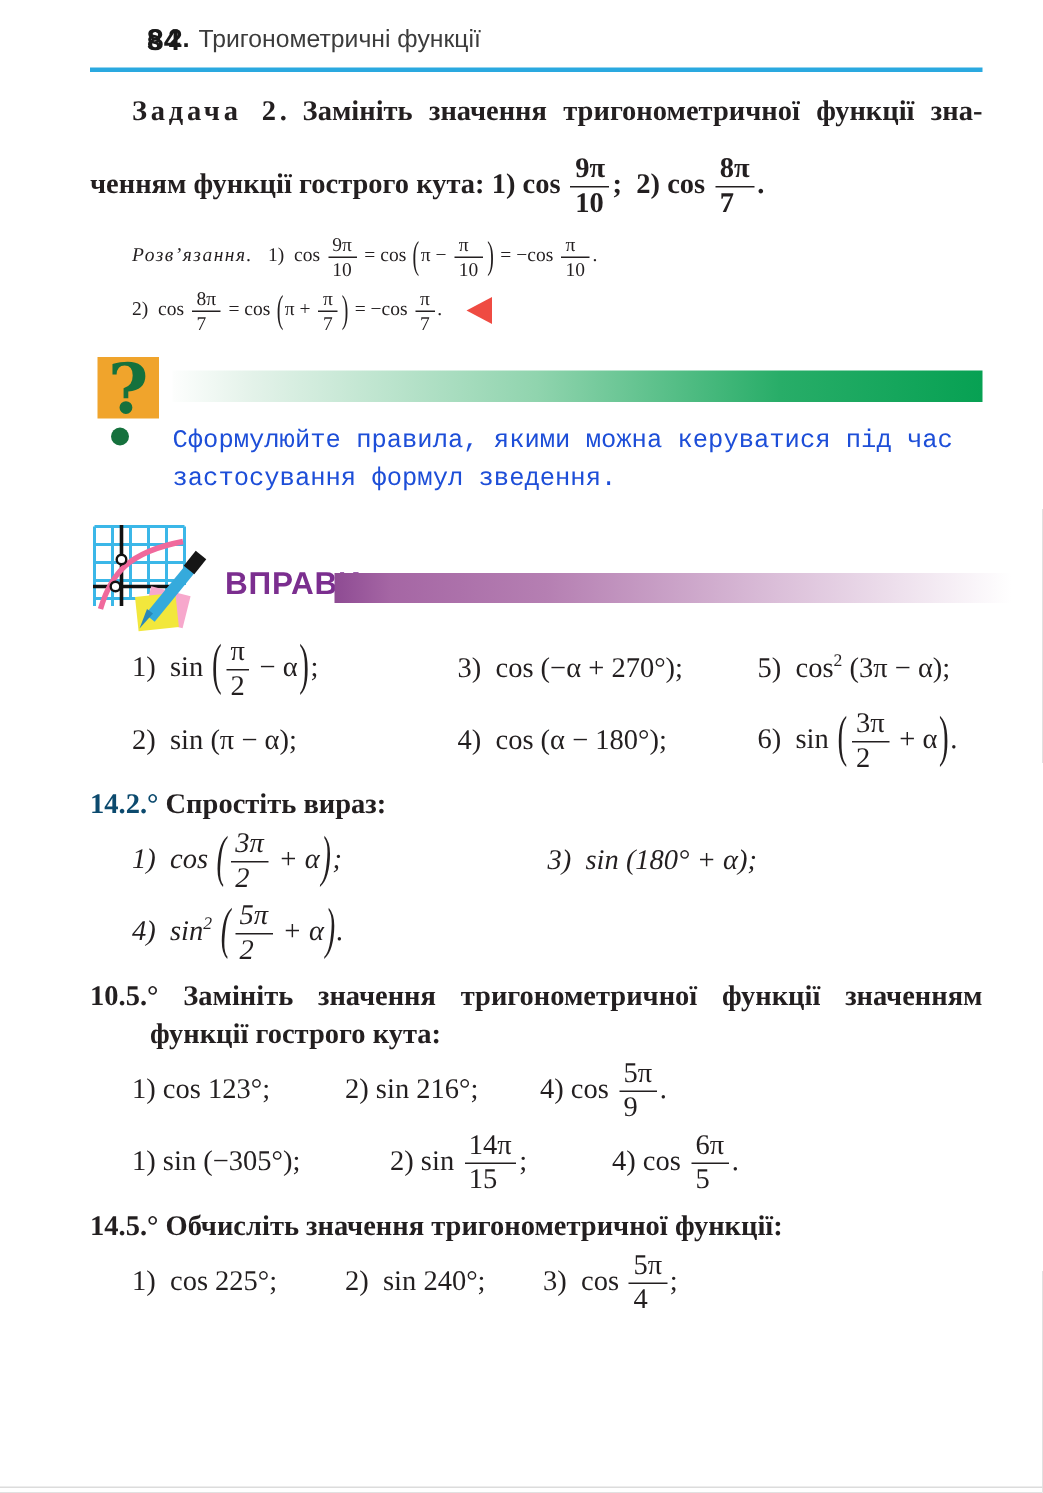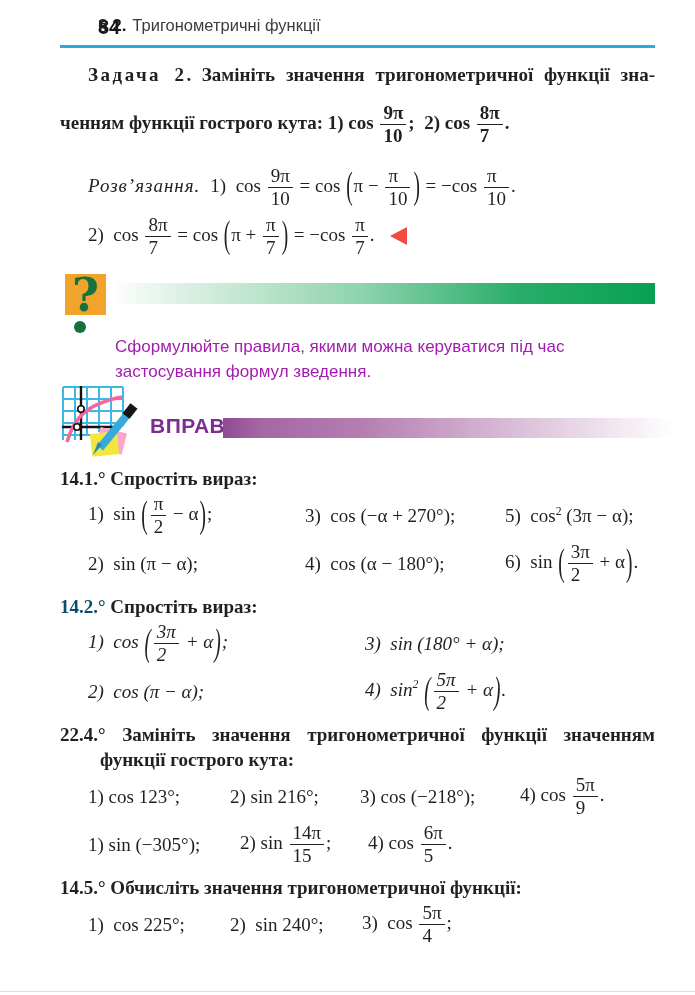--- a/index.html
+++ b/index.html
@@ -25,58 +25,58 @@
   .p { display:inline-block; transform:scaleY(1.95); transform-origin:50% 52%;
        font-weight:400; padding:0 1px; vertical-align:middle; font-size:1.02em; }
   sup { font-size:0.62em; vertical-align:super; line-height:0; }
 
   
   .problem { margin-top:14px; font-weight:bold; font-size:19px; }
   .prob-line1 { text-align:justify; text-align-last:justify; padding-left:28px; line-height:26px; }
   .prob-label { letter-spacing:2.5px; margin-right:8px; }
   .prob-line2 { margin-top:15px; line-height:24px; }
 
-  .solution { margin-top:20px; padding-left:28px; font-size:19px; }
+  .solution { margin-top:10px; padding-left:28px; font-size:13px; }
   .sol-line { margin-bottom:6px; line-height:24px; }
   .sol-label { font-style:italic; letter-spacing:1px; margin-right:10px; }
   .tri { display:inline-block; width:0; height:0; border-top:9px solid transparent;
          border-bottom:9px solid transparent; border-right:17px solid #ef4b42;
          margin-left:16px; vertical-align:middle; }
 
   
   .question { margin-top:16px; position:relative; height:96px; }
   .q-square { position:absolute; left:5px; top:0; width:41px; height:41px; background:#f0a42c;
               overflow:hidden; text-align:center; }
   .q-glyph { font-family:"DejaVu Serif", serif; font-weight:bold; font-size:46px;
              line-height:50px; color:#15713d; display:block; margin-top:-4px; }
   .q-dot { position:absolute; left:14px; top:47px; width:12px; height:12px; border-radius:50%;
            background:#15713d; }
   .q-bar { position:absolute; left:55px; top:9px; right:0; height:21px;
            background:linear-gradient(to right,#fdfefd 0%,#e3f2e9 10%,#90d4ae 45%,#28ad68 75%,#07a153 100%); }
-  .q-text { position:absolute; left:55px; top:60px; width:545px;
-            font-family:Liberation Sans, sans-serif; font-size:17px; line-height:25px; color:#a21caf; }
+  .q-text { position:absolute; left:55px; top:44px; width:545px;
+            font-family:Liberation Mono, monospace; font-size:17px; line-height:25px; color:#1d4ed8; }
 
   
   .banner { margin-top:14px; position:relative; height:74px; }
   .banner-label { position:absolute; left:90px; top:30px; font-family:"Liberation Sans", sans-serif;
                   font-weight:bold; font-size:21px; color:#7b2e8f; letter-spacing:0.5px; }
   .banner-bar { position:absolute; left:163px; top:34px; right:-38px; height:20px;
                 background:linear-gradient(to right,#8e4b93 0%,#a566a4 8%,#b57fb2 30%,#dabdd8 62%,#ffffff 96%); }
 
   
   .ex { font-size:19px; }
   .ex-head { font-weight:bold; padding-left:40px; text-indent:-40px; text-align:justify;
              line-height:25px; margin:8px 0 3px; }
   .ex-num { font-weight:bold; }
   .ex-num.green { color:#0c4a6e; }
   .ex-row { padding-left:28px; display:grid; align-items:center; margin:2px 0 4px; min-height:44px; }
   .row-3  { grid-template-columns:217px 200px 1fr; }
   .row-2  { grid-template-columns:277px 1fr;font-style:italic; }
   .row-4a { grid-template-columns:142px 130px 160px 1fr; }
-  .row-4b { grid-template-columns:152px 128px 155px 1fr; }
+  .row-4b { grid-template-columns:152px 128px 155px 1fr;gap:20px; }
   .row-4c { grid-template-columns:142px 132px 135px 1fr; }
 
   .bottom-line { position:absolute; left:0; right:0; bottom:3px; height:1px; background:#dcdcdc; }
 </style>
 </head>
 <body>
 
 <div class="page">
   <div class="content">
 
@@ -141,24 +141,20 @@
           </g>
         <line x1="40" y1="64" x2="67" y2="31" stroke="#35aadc" stroke-width="8"></line>
         <line x1="66" y1="32" x2="74" y2="22" stroke="#161616" stroke-width="9"></line>
         <polygon points="42,61 33,71 38,58" fill="#2a88b8"></polygon>
       </svg>
       <span class="banner-label">ВПРАВИ</span>
       <div class="banner-bar"></div>
     </div>
 
     <div class="ex">
-      <div class="ex-head">
-        <span class="ex-num">14.1.°</span>
-        <span>Спростіть вираз:</span>
-      </div>
       <div class="ex-row row-3">
         <span>1)&nbsp; sin <span class="p">(</span><span class="f"><span class="n">π</span><span class="d">2</span></span> − α<span class="p">)</span>;</span>
         <span>3)&nbsp; cos (−α + 270°);</span>
         <span>5)&nbsp; cos<sup>2</sup> (3π − α);</span>
       </div>
       <div class="ex-row row-3">
         <span>2)&nbsp; sin (π − α);</span>
         <span>4)&nbsp; cos (α − 180°);</span>
         <span>6)&nbsp; sin <span class="p">(</span><span class="f"><span class="n">3π</span><span class="d">2</span></span> + α<span class="p">)</span>.</span>
       </div>
@@ -167,34 +163,32 @@
     <div class="ex">
       <div class="ex-head">
         <span class="ex-num green">14.2.°</span>
         <span>Спростіть вираз:</span>
       </div>
       <div class="ex-row row-2">
         <span>1)&nbsp; cos <span class="p">(</span><span class="f"><span class="n">3π</span><span class="d">2</span></span> + α<span class="p">)</span>;</span>
         <span>3)&nbsp; sin (180° + α);</span>
       </div>
       <div class="ex-row row-2">
-        <span>2)&nbsp; cos (π − α);</span>
         <span>4)&nbsp; sin<sup>2</sup> <span class="p">(</span><span class="f"><span class="n">5π</span><span class="d">2</span></span> + α<span class="p">)</span>.</span>
       </div>
     </div>
 
     <div class="ex">
       <div class="ex-head">
-        <span class="ex-num">22.4.°</span>
+        <span class="ex-num">10.5.°</span>
         <span>Замініть значення тригонометричної функції значенням функції гострого кута:</span>
       </div>
       <div class="ex-row row-4a">
         <span>1) cos 123°;</span>
         <span>2) sin 216°;</span>
-        <span>3) cos (−218°);</span>
         <span>4) cos <span class="f"><span class="n">5π</span><span class="d">9</span></span>.</span>
       </div>
     </div>
 
     <div class="ex">
       <div class="ex-row row-4b">
         <span>1) sin (−305°);</span>
         <span>2) sin <span class="f"><span class="n">14π</span><span class="d">15</span></span>;</span>
         <span>4) cos <span class="f"><span class="n">6π</span><span class="d">5</span></span>.</span>
       </div>

